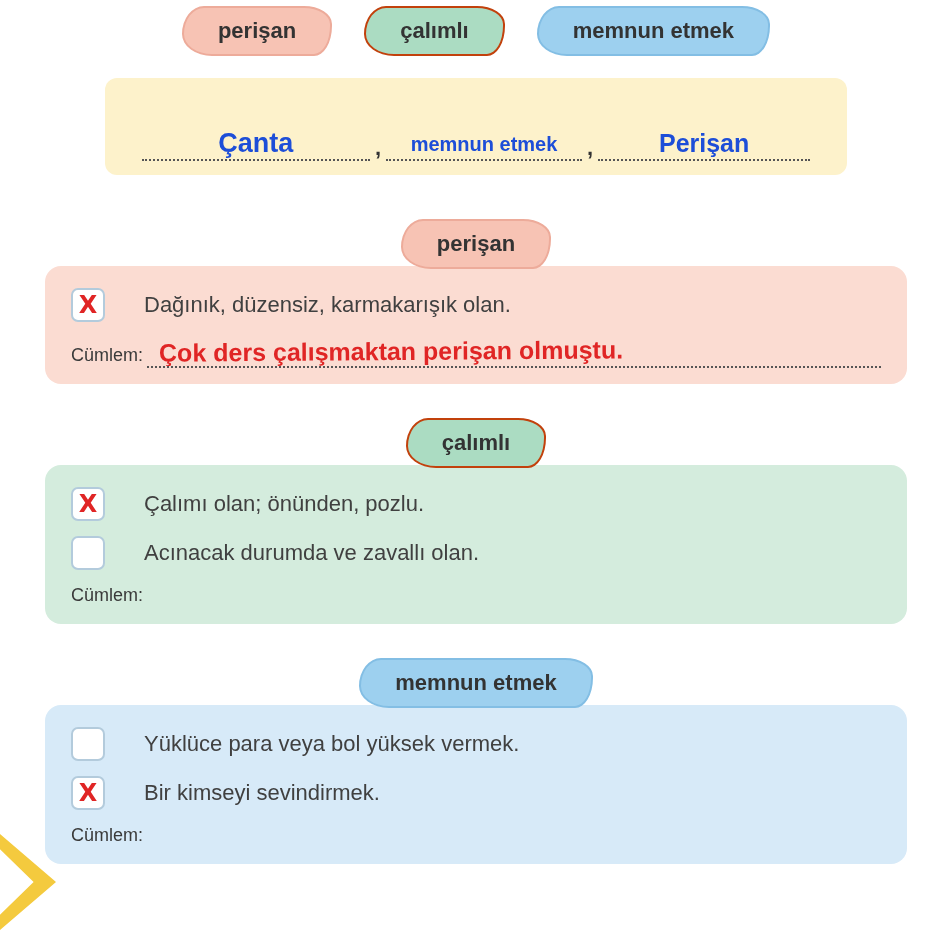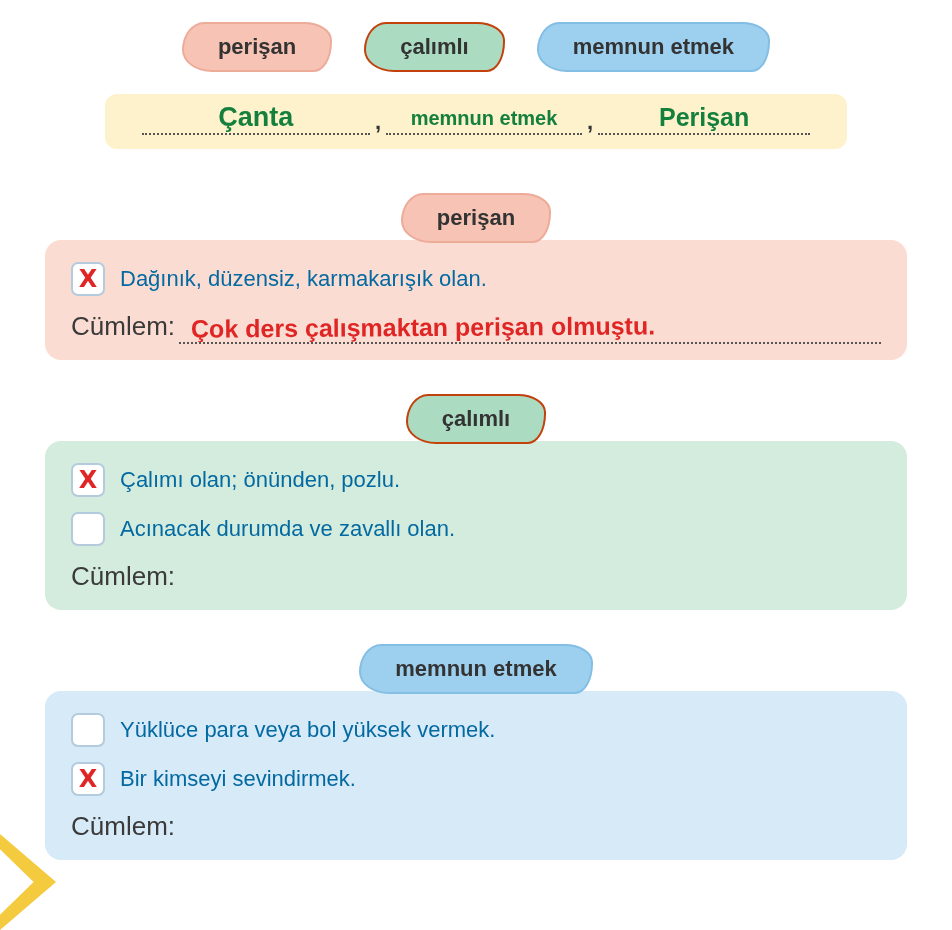--- a/index.html
+++ b/index.html
@@ -3,21 +3,21 @@
 <meta charset="utf-8">
 <style>
   * { margin:0; padding:0; box-sizing:border-box; }
   html,body { width:952px; height:930px; }
   body {
     background:#ffffff;
     font-family:"Liberation Sans", sans-serif;
     position:relative;
     overflow:hidden;
   }
-  .page { width:100%; height:100%; padding-top:22px; position:relative; }
+  .page { width:100%; height:100%; padding-top:6px; position:relative; }
 
   
   .word-bank { display:flex; justify-content:center; align-items:center; gap:32px; margin-bottom:22px; }
   .tag {
     padding:10px 34px;
     font-weight:bold; font-size:22px; color:#333;
     border-radius:22px 28px 18px 30px / 28px 18px 30px 22px;
     text-align:center;
   }
   .tag.pink  { background:#f7c3b4; border:2px solid #edab9a; }
@@ -28,21 +28,21 @@
   .answer-strip {
     width:742px; margin:0 auto 44px auto;
     background:#fdf2cb; border-radius:12px;
     padding:8px 26px 14px 26px;
     display:flex; align-items:flex-end; justify-content:center;
   }
   .blank { border-bottom:2px dotted #555; text-align:center; }
   .blank.b1 { width:228px; }
   .blank.b2 { width:196px; }
   .blank.b3 { width:212px; }
-  .strip-answer { color:#15803d; font-weight:bold; display:inline-block; }
+  .strip-answer { color:#1d4ed8; font-weight:bold; display:inline-block;margin-top:42px; }
   .strip-answer.s1 { font-size:27px; }
   .strip-answer.s2 { font-size:20px; padding-bottom:3px; }
   .strip-answer.s3 { font-size:25px; padding-bottom:1px; }
   .comma { font-size:22px; font-weight:bold; color:#333; margin:0 5px; }
 
   
   .section { margin-bottom:34px; }
   .section-header { display:flex; justify-content:center; position:relative; z-index:2; margin-bottom:-3px; }
   .box {
     width:862px; margin:0 auto; border-radius:16px;
@@ -52,24 +52,24 @@
   .box.green { background:#d4ecdd; }
   .box.blue  { background:#d7eaf8; }
 
   .option { display:flex; align-items:center; gap:15px; margin-bottom:15px; }
   .checkbox {
     width:34px; height:34px; flex:none;
     background:#ffffff; border:2px solid #b3cbdc; border-radius:7px;
     display:flex; align-items:center; justify-content:center;
   }
   .xmark { color:#e02525; font-weight:bold; font-size:24px; line-height:1; font-family:"DejaVu Sans", sans-serif; }
-  .option-text { font-size:22px; color:#0369a1; }
+  .option-text { font-size:22px; color:#404040;margin-left:24px; }
 
   .sentence-row { display:flex; align-items:flex-end; margin-top:2px; }
-  .cumlem { font-size:26px; color:#3a3a3a; white-space:nowrap; padding-bottom:2px; }
+  .cumlem { font-size:18px; color:#3a3a3a; white-space:nowrap; padding-bottom:2px; }
   .line { flex:1; border-bottom:2px dotted #555; margin-left:4px; padding:0 4px 0 12px; overflow:hidden; }
   .answer {
     color:#e02525; font-weight:bold; font-size:25px; white-space:nowrap;
     display:inline-block; transform:rotate(-0.4deg);
   }
   .answer.long { font-size:24px; letter-spacing:-0.4px; }
 
   
   .corner-deco {
     position:absolute; left:0; bottom:0; width:80px; height:96px;

